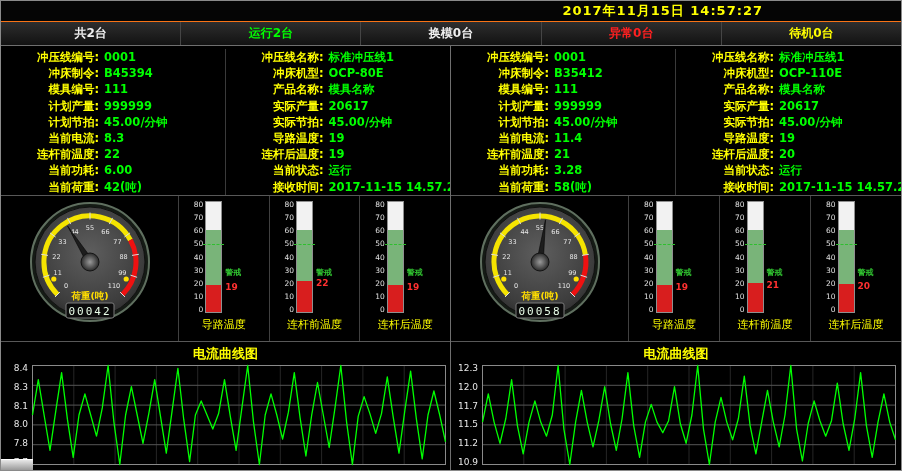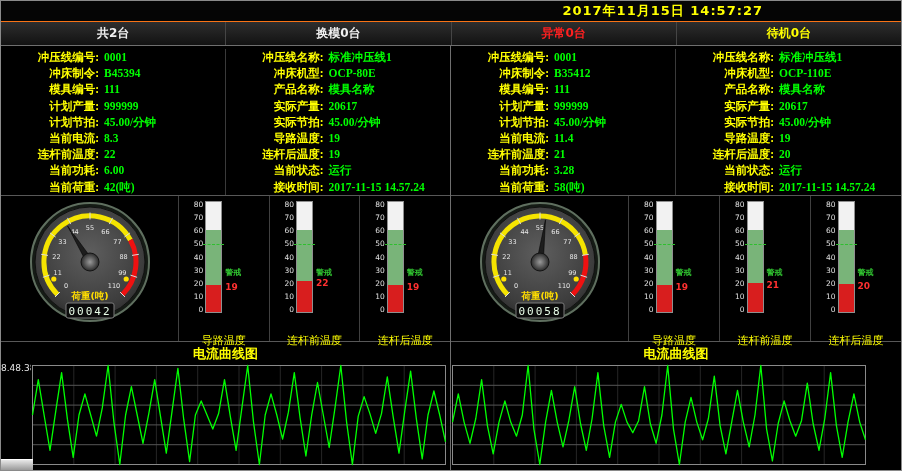--- a/index.html
+++ b/index.html
@@ -11,66 +11,69 @@
   .datetime { color:#ffff00; font-size:13px; font-weight:bold; letter-spacing:1px; white-space:nowrap; }
 
   .statusbar { height:24px; display:flex; background:linear-gradient(#2e2e2e,#121212); border-bottom:1px solid #6f6f6f; }
   .status-cell { flex:1; display:flex; align-items:center; justify-content:center; font-size:12px; font-weight:bold; border-right:1px solid #454545; cursor:default; }
   .status-cell:last-child { border-right:none; }
 
   .main { display:flex; height:424px; }
   .machine { width:451px; display:flex; flex-direction:column; }
   .machine:first-child { border-right:1px solid #6f6f6f; }
 
-  .info { height:150px; display:flex; padding-top:3px; border-bottom:1px solid #585858;font-family:Liberation Serif, serif; }
+  .info { height:150px; display:flex; padding-top:3px; border-bottom:1px solid #585858; }
   .info-col { width:50%; overflow:hidden; }
   .info-col:first-child { border-right:1px solid #3a3a3a; }
   .info-row { height:16.2px; display:flex; font-size:11.5px; font-weight:bold; line-height:16.2px; white-space:nowrap; }
   .lbl { flex:0 0 98px; text-align:right; color:#ffff00; }
   .val { margin-left:5px; color:#00ff00; }
 
   .meters { height:146px; display:flex; border-bottom:1px solid #585858; }
   .gauge-box { width:178px; border-right:1px solid #404040; display:flex; align-items:center; justify-content:center; }
   .thermos { flex:1; display:flex; }
-  .thermo { flex:1; border-right:1px solid #404040; display:flex; flex-direction:column; align-items:center; padding-top:5px;gap:16px; }
+  .thermo { flex:1; border-right:1px solid #404040; display:flex; flex-direction:column; align-items:center; padding-top:5px; }
   .thermo:last-child { border-right:none; }
   .t-body { display:flex; height:112px; }
   .t-scale { display:flex; flex-direction:column; justify-content:space-between; font-size:7.5px; line-height:7px; color:#e0e0e0; text-align:right; width:14px; padding-right:2px; }
   .t-bar { width:17px; height:112px; background:#f2f2f2; border:1px solid #8f8f8f; position:relative; }
   .t-green { position:absolute; left:0; right:0; background:#79b479; }
   .t-red { position:absolute; left:0; right:0; bottom:0; background:#d81e1e; }
   .t-warnline { position:absolute; left:-3px; right:-3px; border-top:1px dashed #2fbf2f; }
   .t-anno { width:34px; position:relative; font-weight:bold; }
   .t-warn { position:absolute; color:#2fbf2f; font-size:8px; left:3px;margin-top:28px; }
   .t-val { position:absolute; color:#ff3030; font-size:9px; left:3px; }
   .t-label { color:#ffff00; font-size:11px; font-weight:normal; margin-top:4px; white-space:nowrap; }
 
   .chart-sec { flex:1; padding-top:4px; }
   .chart-title { text-align:center; color:#ffff00; font-size:13px; font-weight:bold; height:18px; line-height:16px; }
   .chart-wrap { display:flex; }
-  .y-axis { width:30px; height:102px; display:flex; flex-direction:row; justify-content:space-between; text-align:right; color:#e8e8e8; font-size:9px; line-height:8px; padding-right:3px; }
+  .y-axis { width:30px; height:102px; display:flex; flex-direction:column; justify-content:space-between; text-align:right; color:#e8e8e8; font-size:9px; line-height:8px; padding-right:3px; }
   .chart-svg { display:block; background:#000; }
 
   .taskbar-frag { position:absolute; left:0; bottom:0; width:32px; height:11px; background:linear-gradient(#e8e8e8,#9a9a9a); border-top:1px solid #ffffff; }
 </style>
 </head>
 <body>
 
 <div id="screen">
 
   <div class="topbar">
     <span class="datetime">2017年11月15日 14:57:27</span>
   </div>
 
   <div class="statusbar">
 
       <div class="status-cell" style="color: rgb(240, 240, 240);">
         <span>共2台</span>
       </div>
 
+      <div class="status-cell" style="color: rgb(0, 255, 0);">
+        <span>运行2台</span>
+      </div>
 
       <div class="status-cell" style="color: rgb(240, 240, 240);">
         <span>换模0台</span>
       </div>
 
       <div class="status-cell" style="color: rgb(255, 32, 32);">
         <span>异常0台</span>
       </div>
 
       <div class="status-cell" style="color: rgb(255, 255, 0);">
@@ -563,20 +566,28 @@
                   <span class="t-val" style="top:80.0px">20</span>
                 </div>
               </div>
               <div class="t-label">连杆后温度</div>
             </div>
           </div>
       </div>
       <div class="chart-sec">
         <div class="chart-title">电流曲线图</div>
         <div class="chart-wrap">
+          <div class="y-axis">
+              <span>12.3</span>
+              <span>12.0</span>
+              <span>11.7</span>
+              <span>11.5</span>
+              <span>11.2</span>
+              <span>10.9</span>
+            </div>
           <svg class="chart-svg" width="417" height="102">
               <line x1="42.8" y1="1.5" x2="42.8" y2="100.5" stroke="#262626" stroke-width="1"></line>
               <line x1="84.1" y1="1.5" x2="84.1" y2="100.5" stroke="#262626" stroke-width="1"></line>
               <line x1="125.4" y1="1.5" x2="125.4" y2="100.5" stroke="#262626" stroke-width="1"></line>
               <line x1="166.7" y1="1.5" x2="166.7" y2="100.5" stroke="#262626" stroke-width="1"></line>
               <line x1="208.0" y1="1.5" x2="208.0" y2="100.5" stroke="#262626" stroke-width="1"></line>
               <line x1="249.3" y1="1.5" x2="249.3" y2="100.5" stroke="#262626" stroke-width="1"></line>
               <line x1="290.6" y1="1.5" x2="290.6" y2="100.5" stroke="#262626" stroke-width="1"></line>
               <line x1="331.9" y1="1.5" x2="331.9" y2="100.5" stroke="#262626" stroke-width="1"></line>
               <line x1="373.2" y1="1.5" x2="373.2" y2="100.5" stroke="#262626" stroke-width="1"></line>

